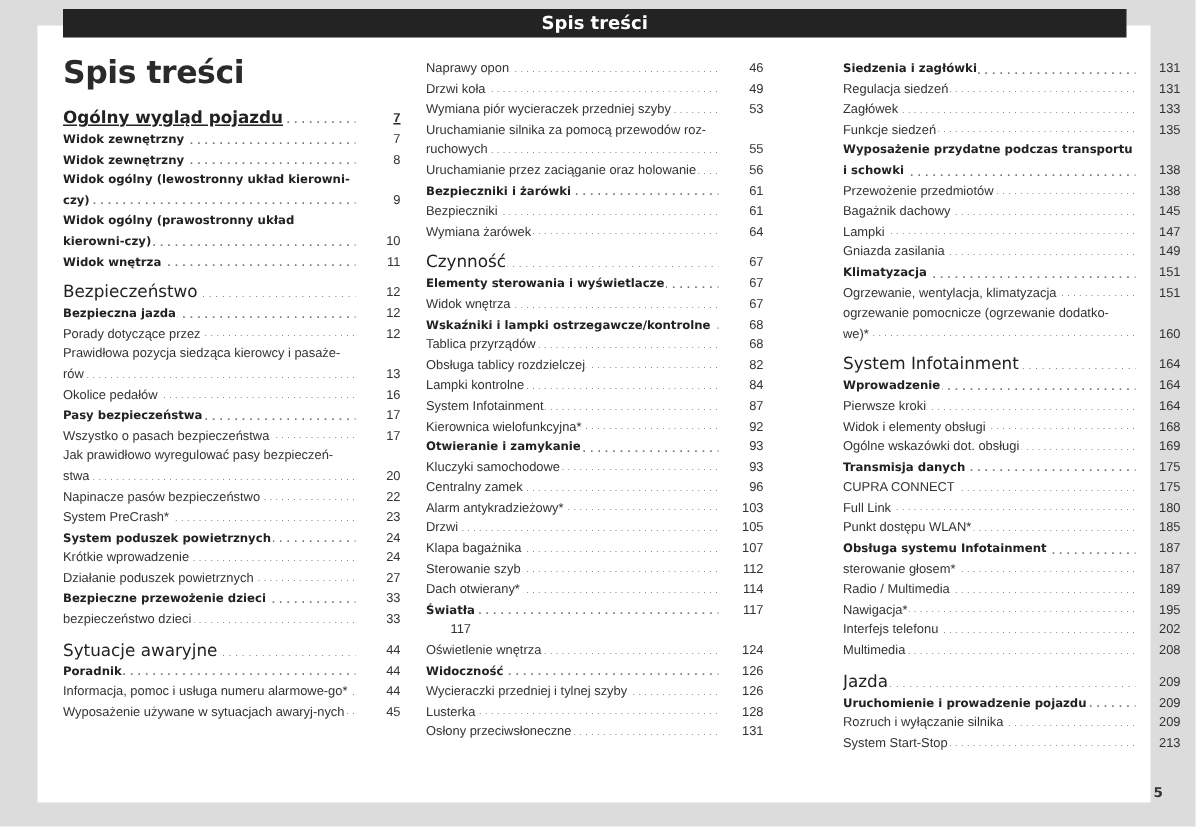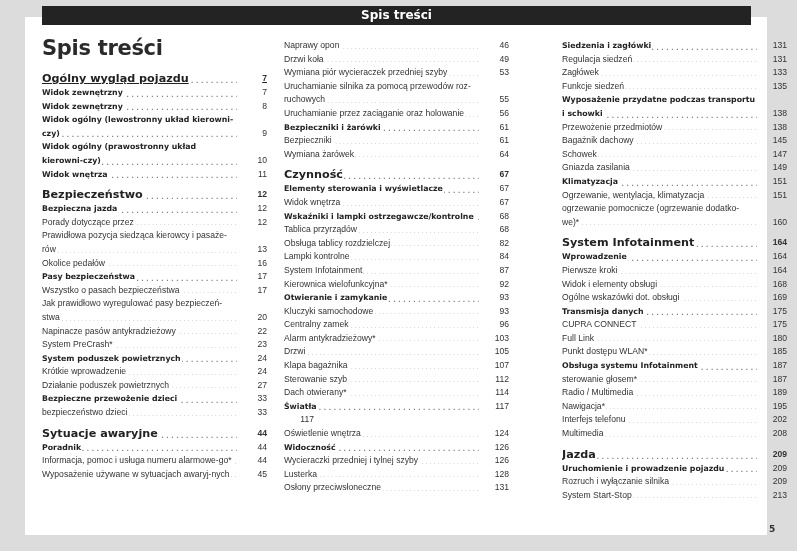--- a/index.html
+++ b/index.html
@@ -53,21 +53,21 @@
     position: absolute; left: 0; bottom: 0;
     white-space: nowrap; color: #777; font-size: 6px; letter-spacing: 0.3px;
     line-height: 11px;
   }
   .entry .pg {
     flex: 0 0 30px; text-align: right; color: #333;
   }
   .entry.l2 { font-weight: bold; color: #222; font-family: "DejaVu Sans", sans-serif; font-size: 7.8px; }
   .entry.l1 {
     font-size: 11.2px; line-height: 15px; color: #222;
-    font-family: "DejaVu Sans", sans-serif; font-weight: bold;
+    font-family: "DejaVu Sans", sans-serif; font-weight: normal;
     margin-top: 6px;
   }
   .entry.l1.bold1 { font-weight: bold; text-decoration: underline; }
   .entry.l1.first { margin-top: 0; }
   .entry.l1 .pg { font-size: 8.6px; font-family: "Liberation Sans", sans-serif; }
   .entry.l2 .pg { font-family: "Liberation Sans", sans-serif; font-weight: normal; font-size: 8.6px; }
   .page-number {
     position: absolute; left: 769px; top: 524px;
     font-family: "DejaVu Sans", sans-serif;
     font-size: 9px; font-weight: bold; color: #333;
@@ -133,21 +133,21 @@
     </div>
     <div class="entry l3">
       <span class="text"><span class="t">Wszystko o pasach bezpieczeństwa</span></span>
       <span class="pg">17</span>
     </div>
     <div class="entry l3 wrap">
       <span class="text"><span class="t">Jak prawidłowo wyregulować pasy bezpieczeń-stwa</span></span>
       <span class="pg">20</span>
     </div>
     <div class="entry l3">
-      <span class="text"><span class="t">Napinacze pasów antykradzieżowy</span></span>
+      <span class="text"><span class="t">Napinacze pasów bezpieczeństwo</span></span>
       <span class="pg">22</span>
     </div>
     <div class="entry l3">
       <span class="text"><span class="t">System PreCrash*</span></span>
       <span class="pg">23</span>
     </div>
     <div class="entry l2">
       <span class="text"><span class="t">System poduszek powietrznych</span></span>
       <span class="pg">24</span>
     </div>
@@ -336,21 +336,21 @@
     </div>
     <div class="entry l3">
       <span class="text"><span class="t">Przewożenie przedmiotów</span></span>
       <span class="pg">138</span>
     </div>
     <div class="entry l3">
       <span class="text"><span class="t">Bagażnik dachowy</span></span>
       <span class="pg">145</span>
     </div>
     <div class="entry l3">
-      <span class="text"><span class="t">Schowek</span></span>
+      <span class="text"><span class="t">Lampki</span></span>
       <span class="pg">147</span>
     </div>
     <div class="entry l3">
       <span class="text"><span class="t">Gniazda zasilania</span></span>
       <span class="pg">149</span>
     </div>
     <div class="entry l2">
       <span class="text"><span class="t">Klimatyzacja</span></span>
       <span class="pg">151</span>
     </div>

